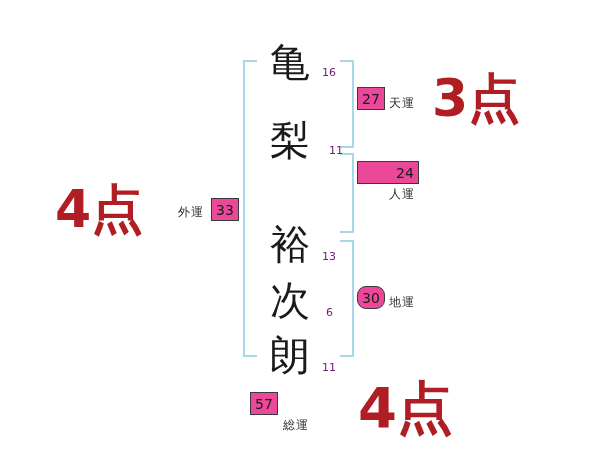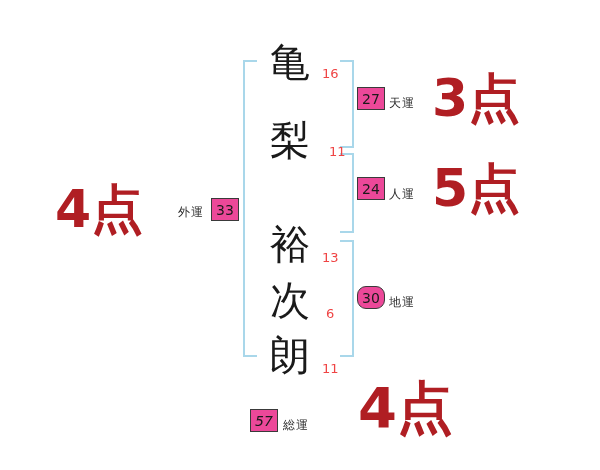--- a/index.html
+++ b/index.html
@@ -16,22 +16,22 @@
     overflow: hidden;
   }
   .kanji {
     position: absolute;
     font-size: 40px;
     line-height: 1;
     color: #1a1a1a;
   }
   .strokes {
     position: absolute;
-    font-size: 13px;
-    color: #ef4444;
+    font-size: 11px;
+    color: #701a75;
   }
   .line {
     position: absolute;
     background: #a9d7ea;
   }
   .numbox {
     position: absolute;
     width: 26px;
     height: 21px;
     border: 1.5px solid #3a3a3a;
@@ -95,28 +95,27 @@
   <div class="kanji" style="left:270px; top:280px;">次</div>
   <div class="strokes" style="left:326px; top:306px;">6</div>
 
   <div class="kanji" style="left:270px; top:335px;">朗</div>
   <div class="strokes" style="left:322px; top:361px;">11</div>
 
   <div class="numbox" style="left:357px; top:87px;">27</div>
   <div class="luck-label" style="left:389px; top:95px;">天運</div>
   <div class="score red" style="left:432px; top:72px;">3点</div>
 
-  <div class="numbox" style="left:357px; top:177px;">24</div>
+  <div class="numbox" style="left:357px; top:161px;padding-left:34px;">24</div>
   <div class="luck-label" style="left:389px; top:186px;">人運</div>
-  <div class="score red" style="left:432px; top:162px;">5点</div>
 
   <div class="numbox" style="left:357px; top:286px;border-radius:9px;">30</div>
   <div class="luck-label" style="left:389px; top:294px;">地運</div>
 
   <div class="luck-label" style="left:178px; top:204px;">外運</div>
   <div class="numbox" style="left:211px; top:198px;">33</div>
   <div class="score red" style="left:55px;  top:183px;">4点</div>
 
-  <div class="numbox" style="left:250px; top:409px;font-style:italic;">57</div>
+  <div class="numbox" style="left:250px; top:392px;">57</div>
   <div class="luck-label" style="left:283px; top:407px;margin-top:10px;">総運</div>
   <div class="score red score-big" style="left:358px; top:380px;">4点</div>
 
 </div>
 
 </body></html>

